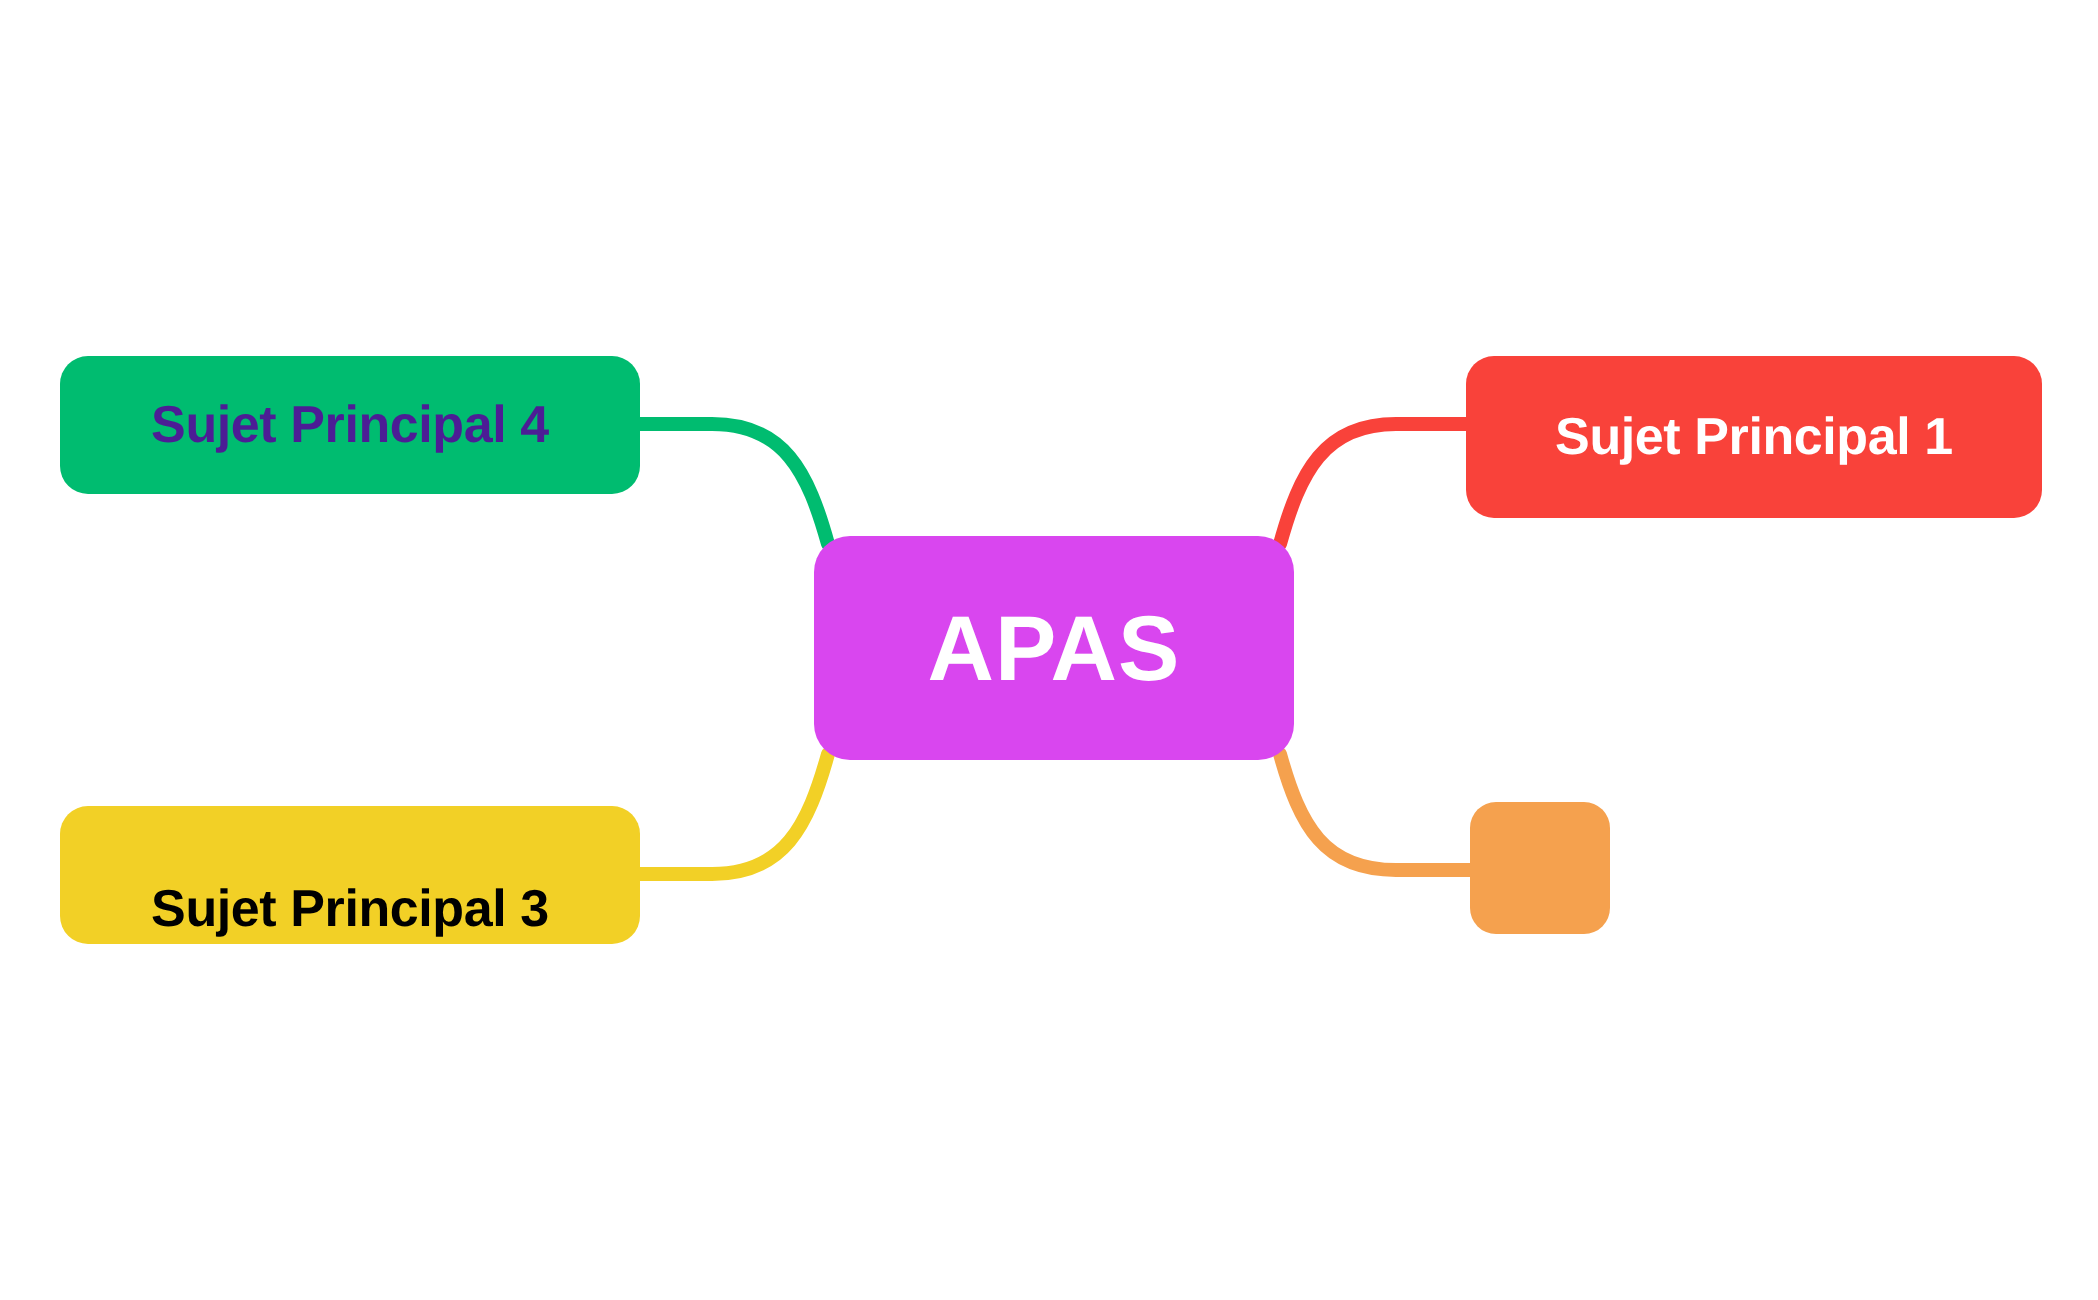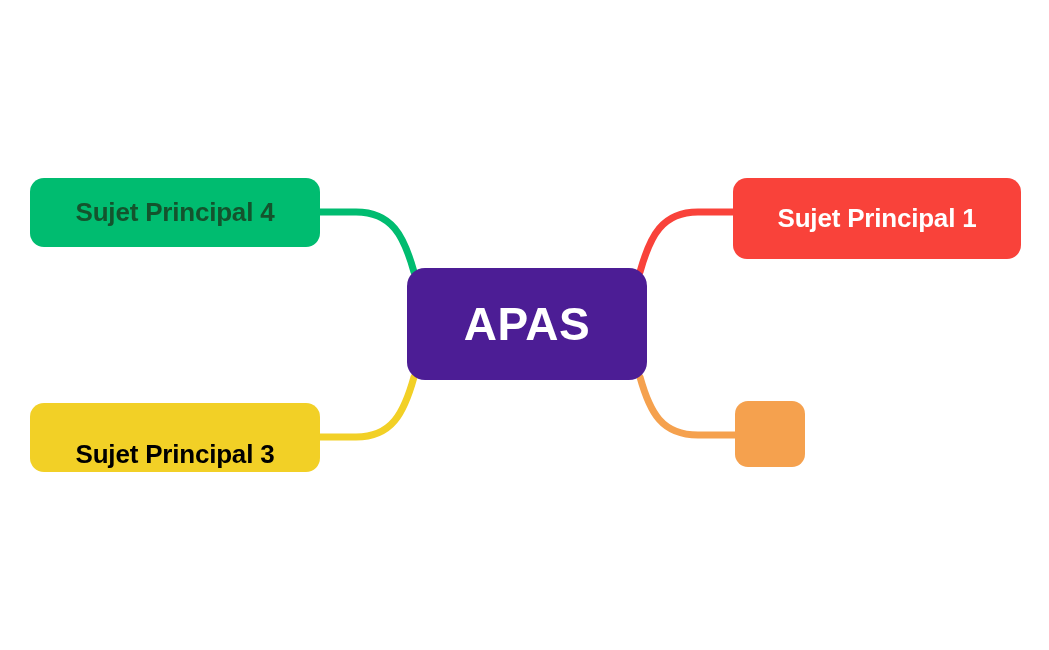--- a/index.html
+++ b/index.html
@@ -41,37 +41,37 @@
     font-weight: bold;
     letter-spacing: -0.2px;
   }
   
   #node-root {
     left: 407px;
     top: 268px;
     width: 240px;
     height: 112px;
     border-radius: 18px;
-    background: #4c1d95;
+    background: #d946ef;
   }
   #node-root .node-label {
     color: #ffffff;
     font-size: 46px;
     letter-spacing: 0.5px;
   }
   
   #node-branch-4 {
     left: 30px;
     top: 178px;
     width: 290px;
     height: 69px;
     background: #00bc70;
   }
   #node-branch-4 .node-label {
-    color: #14532d;
+    color: #4c1d95;
     font-size: 26px;
   }
   
   #node-branch-3 {
     left: 30px;
     top: 403px;
     width: 290px;
     height: 69px;
     background: #f2d026;
   }

